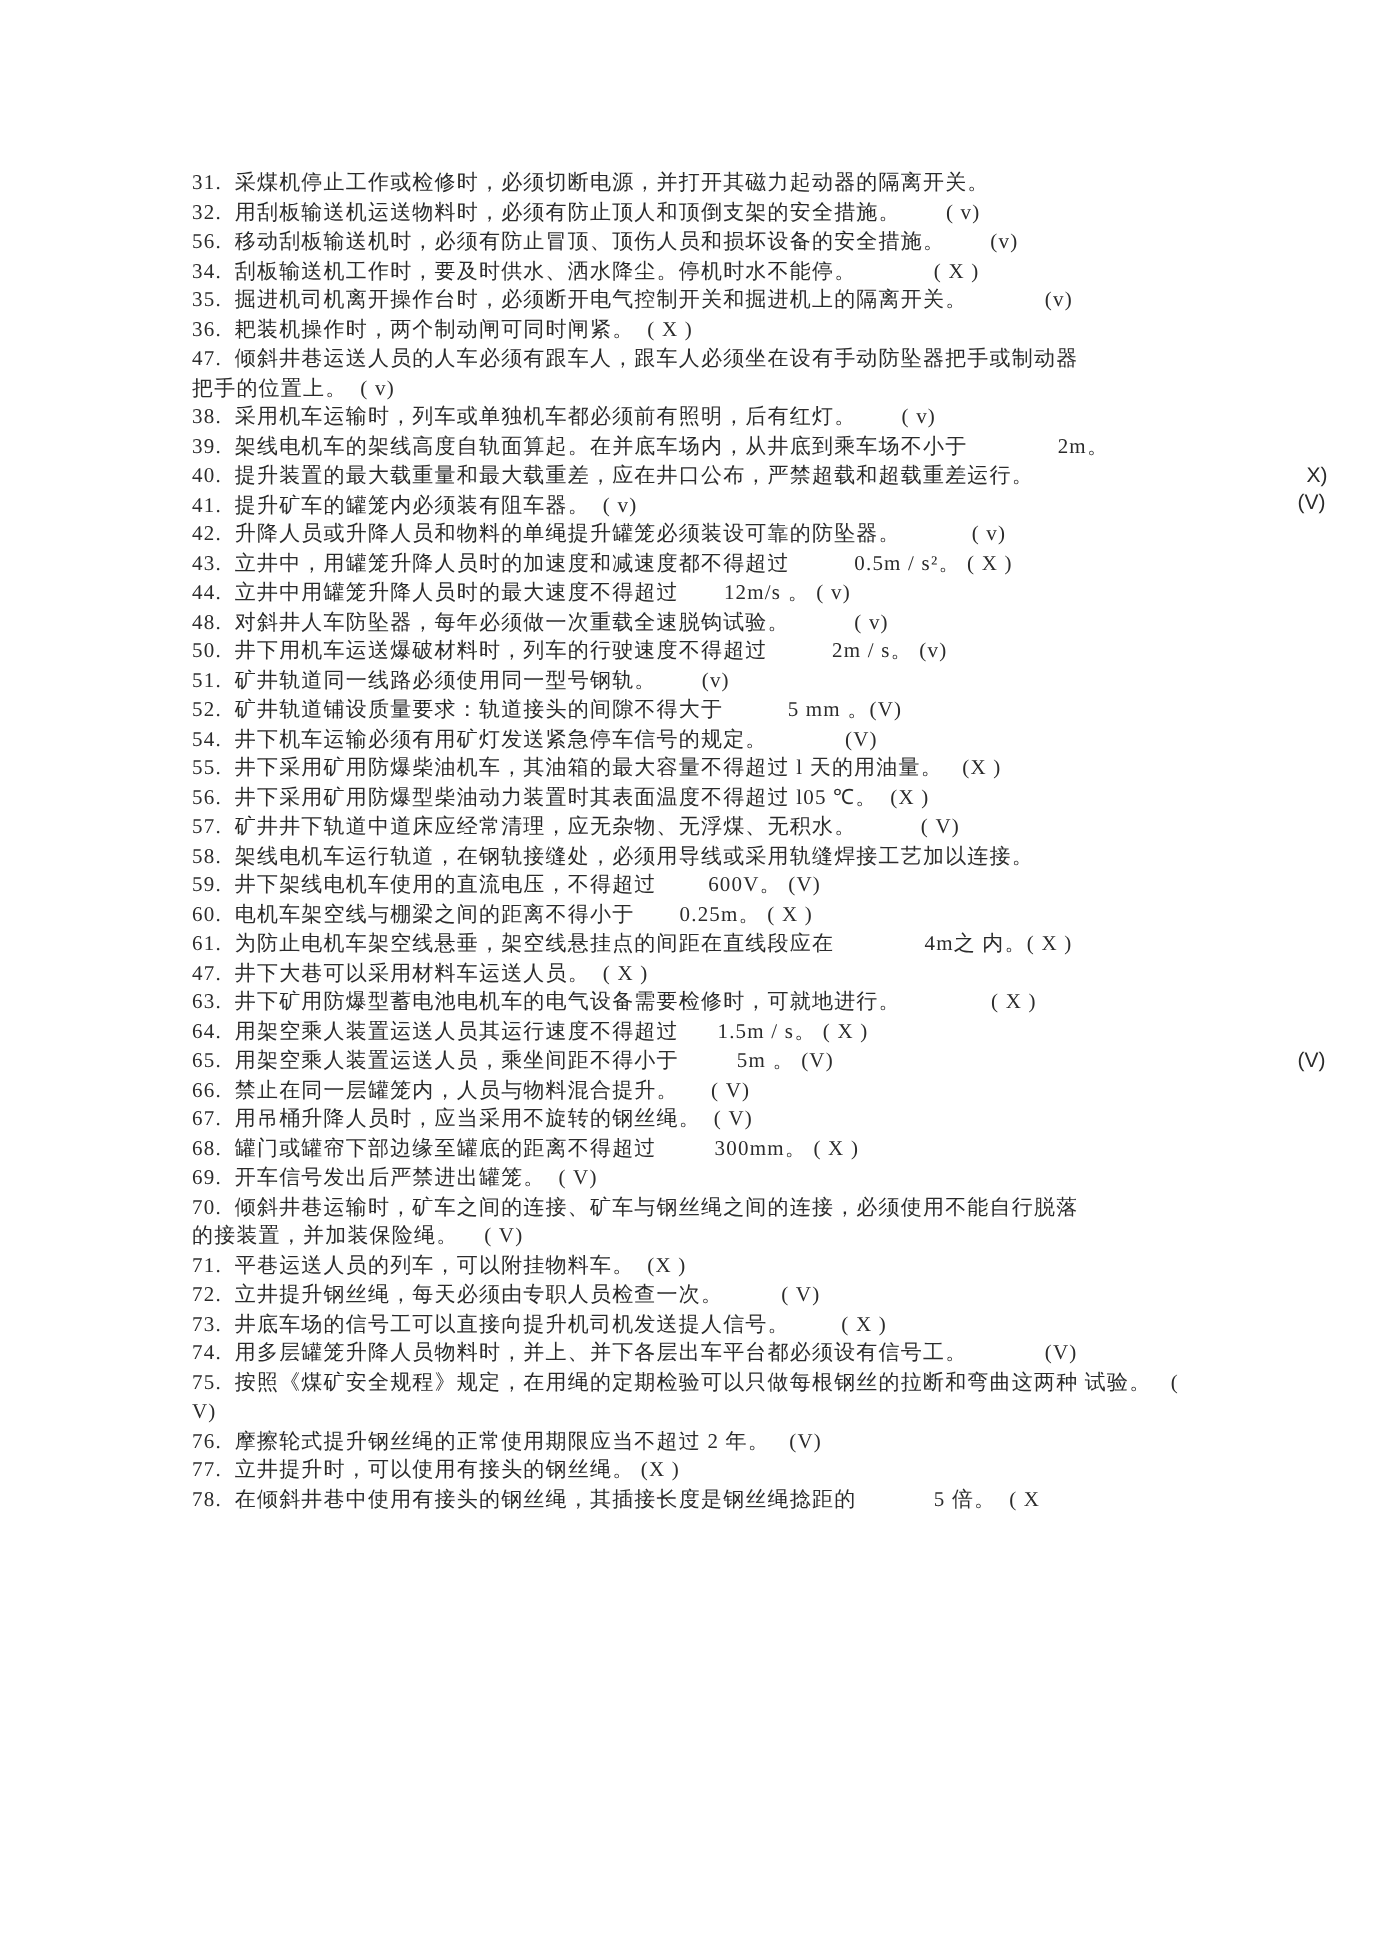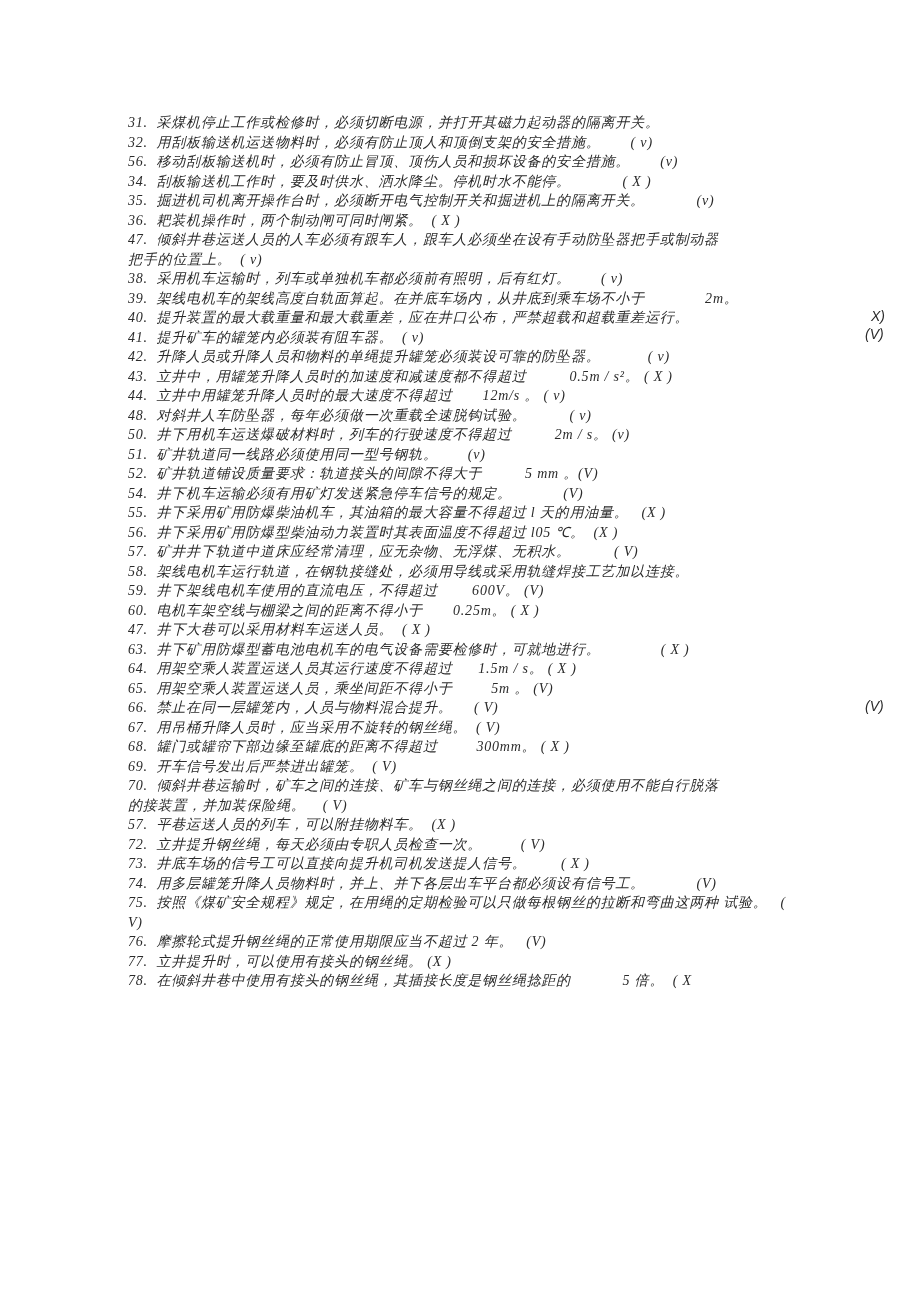--- a/index.html
+++ b/index.html
@@ -14,21 +14,20 @@
     font-family: "SimSun", "宋体", serif;
     font-size: 14px;
     color: #2b2b2b;
     overflow: hidden;
   }
   .page {
     position: absolute;
     top: 113px;
     left: 128px;
     width: 750px;
-    font-style: italic;
   }
   .line {
     display: block;
     line-height: 19.5px;
     letter-spacing: 0.8px;
     white-space: pre;
   }
   .right-mark {
     position: absolute;
     font-family: Arial, "Helvetica Neue", sans-serif;
@@ -61,31 +60,32 @@
     <div class="line">51.  矿井轨道同一线路必须使用同一型号钢轨。       (v)</div>
     <div class="line">52.  矿井轨道铺设质量要求：轨道接头的间隙不得大于          5 mm 。(V)</div>
     <div class="line">54.  井下机车运输必须有用矿灯发送紧急停车信号的规定。            (V)</div>
     <div class="line">55.  井下采用矿用防爆柴油机车，其油箱的最大容量不得超过 l 天的用油量。   (X )</div>
     <div class="line">56.  井下采用矿用防爆型柴油动力装置时其表面温度不得超过 l05 ℃。  (X )</div>
     <div class="line">57.  矿井井下轨道中道床应经常清理，应无杂物、无浮煤、无积水。          ( V)</div>
     <div class="line">58.  架线电机车运行轨道，在钢轨接缝处，必须用导线或采用轨缝焊接工艺加以连接。</div>
     <div class="line">59.  井下架线电机车使用的直流电压，不得超过        600V。 (V)</div>
     <div class="line">60.  电机车架空线与棚梁之间的距离不得小于       0.25m。 ( X )</div>
     <div class="right-mark" style="left: 737px; top: 585px;">(V)</div>
+    <div class="line">61.  为防止电机车架空线悬垂，架空线悬挂点的间距在直线段应在              4m之 内。( X )</div>
     <div class="line">47.  井下大巷可以采用材料车运送人员。  ( X )</div>
     <div class="line">63.  井下矿用防爆型蓄电池电机车的电气设备需要检修时，可就地进行。              ( X )</div>
     <div class="line">64.  用架空乘人装置运送人员其运行速度不得超过      1.5m / s。 ( X )</div>
     <div class="line">65.  用架空乘人装置运送人员，乘坐间距不得小于         5m 。 (V)</div>
     <div class="line">66.  禁止在同一层罐笼内，人员与物料混合提升。     ( V)</div>
     <div class="line">67.  用吊桶升降人员时，应当采用不旋转的钢丝绳。  ( V)</div>
     <div class="line">68.  罐门或罐帘下部边缘至罐底的距离不得超过         300mm。 ( X )</div>
     <div class="line">69.  开车信号发出后严禁进出罐笼。  ( V)</div>
     <div class="line">70.  倾斜井巷运输时，矿车之间的连接、矿车与钢丝绳之间的连接，必须使用不能自行脱落</div>
     <div class="line">的接装置，并加装保险绳。    ( V)</div>
-    <div class="line">57.  平巷运送人员的列车，可以附挂物料车。  (X )</div>
+    <div class="line">71.  平巷运送人员的列车，可以附挂物料车。  (X )</div>
     <div class="line">72.  立井提升钢丝绳，每天必须由专职人员检查一次。         ( V)</div>
     <div class="line">73.  井底车场的信号工可以直接向提升机司机发送提人信号。        ( X )</div>
     <div class="line">74.  用多层罐笼升降人员物料时，并上、并下各层出车平台都必须设有信号工。            (V)</div>
     <div class="line">75.  按照《煤矿安全规程》规定，在用绳的定期检验可以只做每根钢丝的拉断和弯曲这两种 试验。   (</div>
     <div class="line">V)</div>
     <div class="line">76.  摩擦轮式提升钢丝绳的正常使用期限应当不超过 2 年。   (V)</div>
     <div class="line">77.  立井提升时，可以使用有接头的钢丝绳。 (X )</div>
     <div class="line">78.  在倾斜井巷中使用有接头的钢丝绳，其插接长度是钢丝绳捻距的            5 倍。  ( X</div>
   </div>
 

